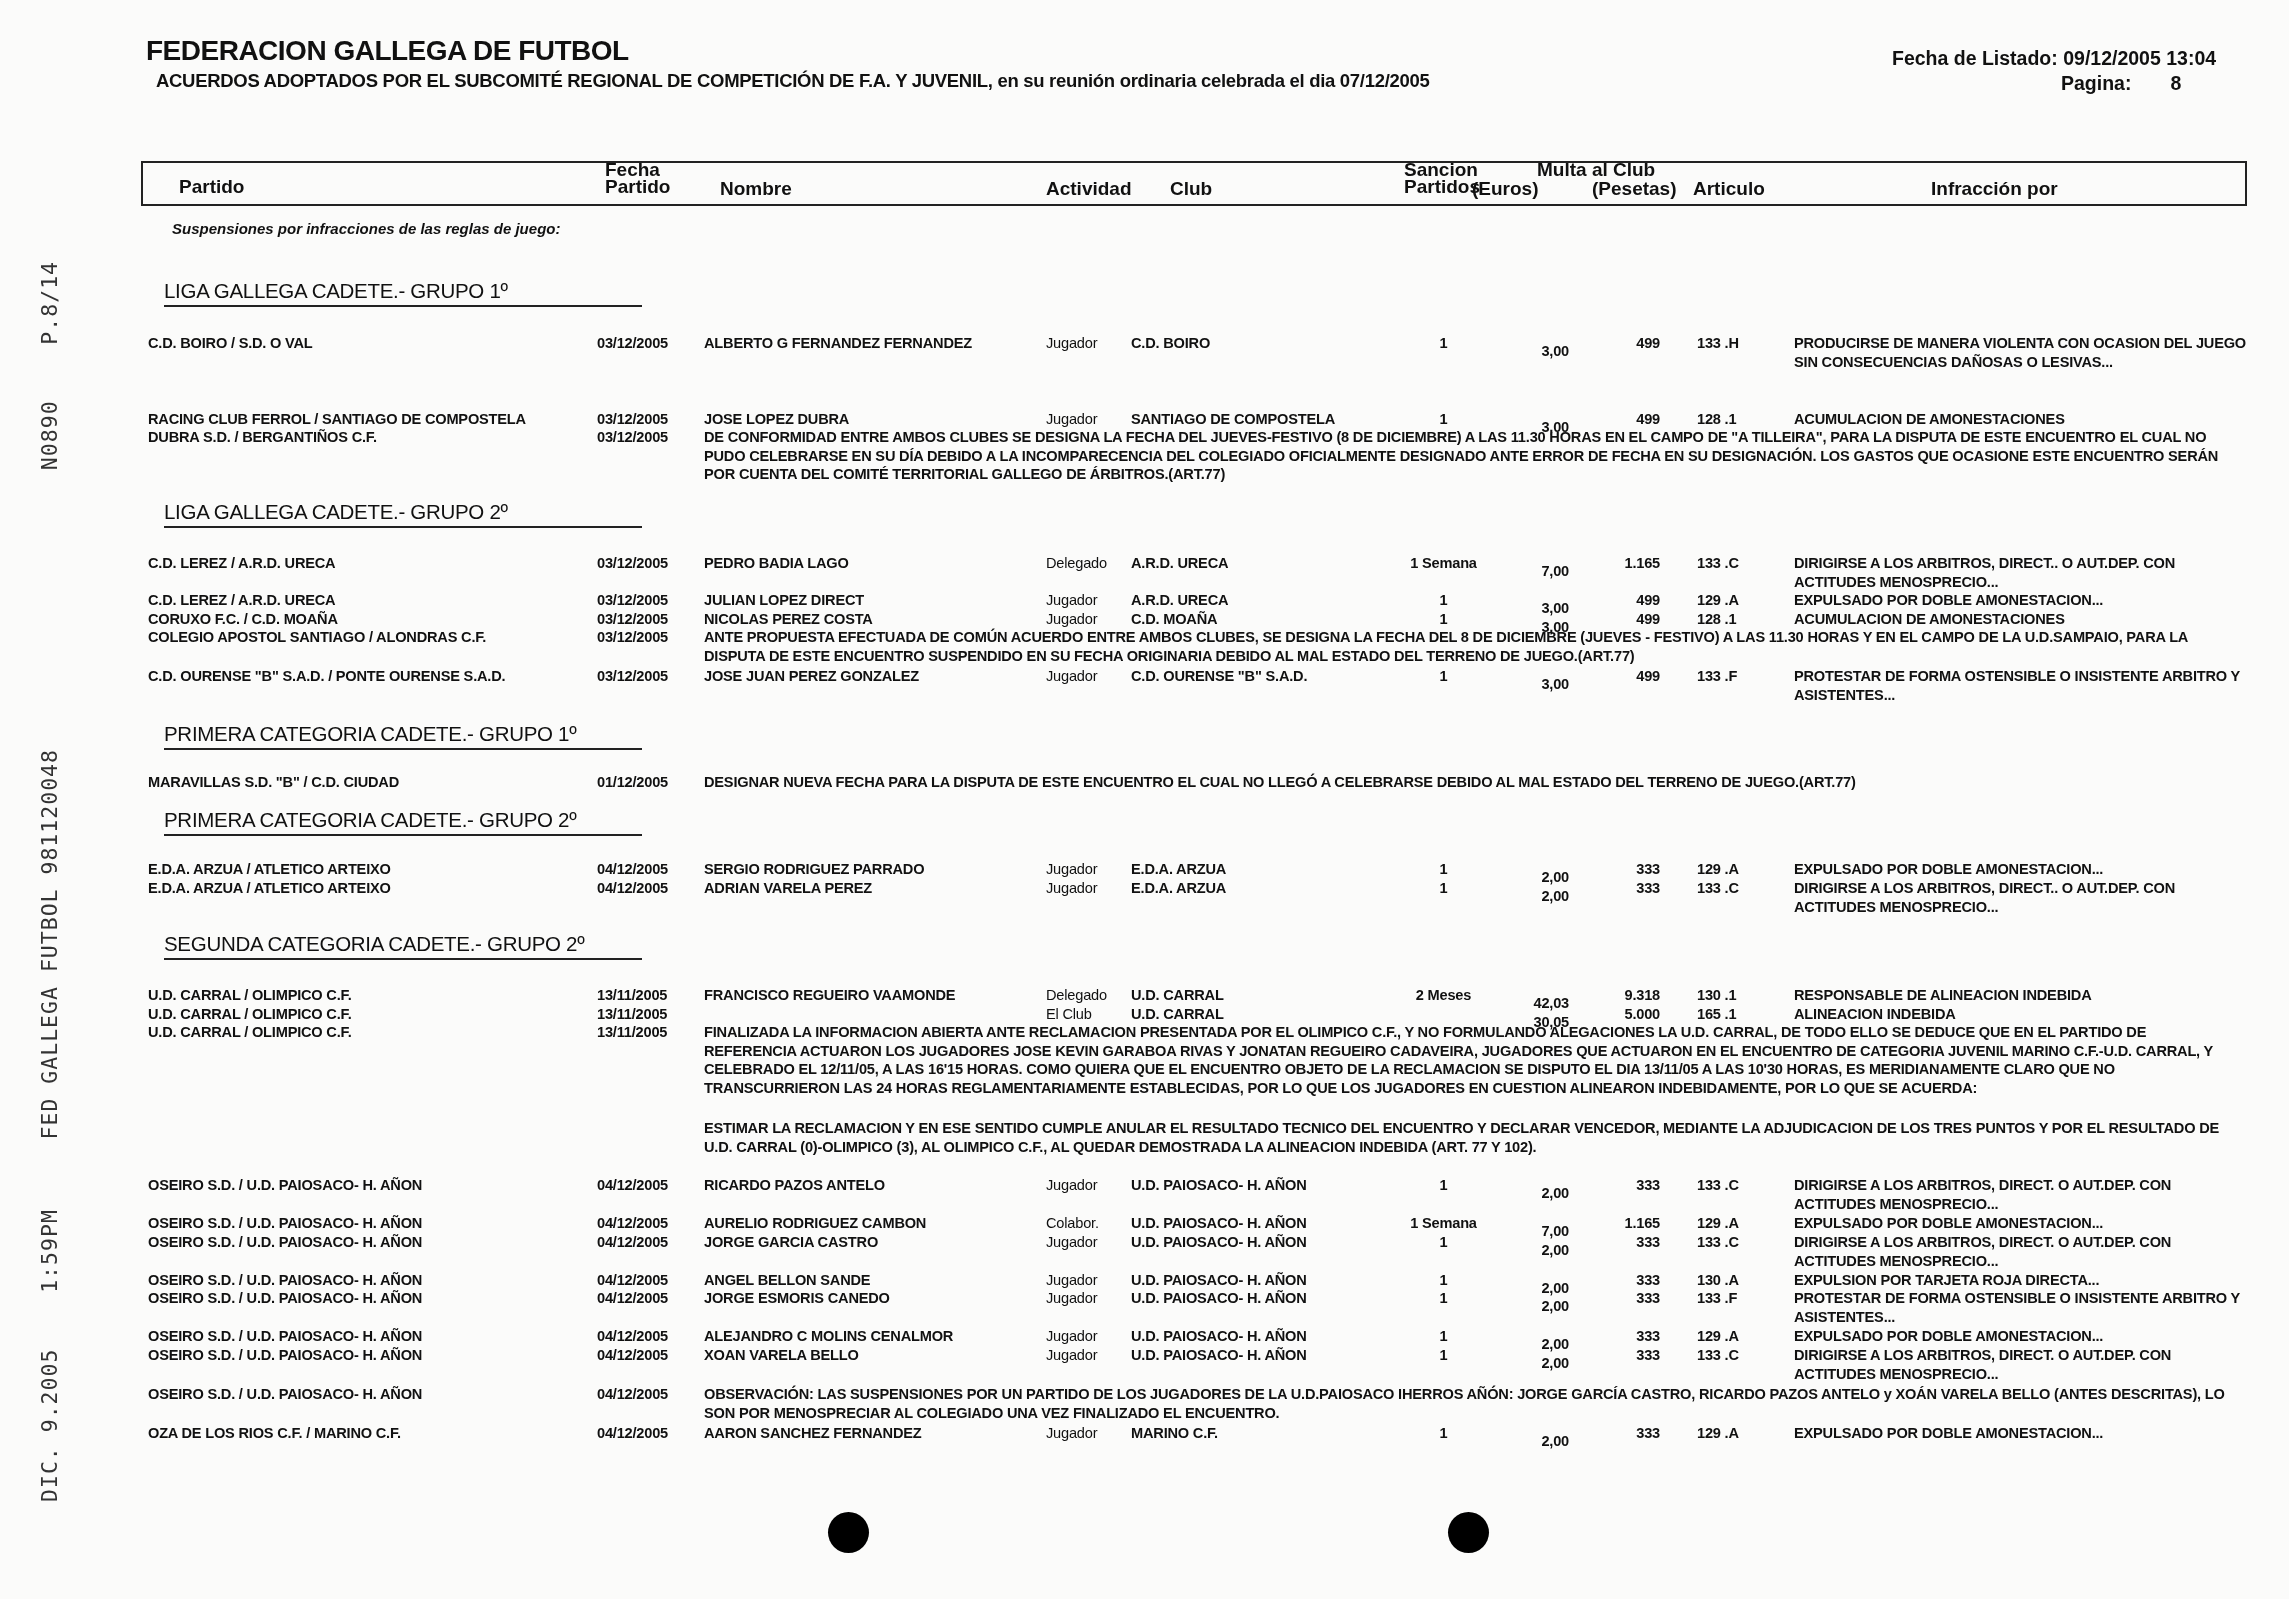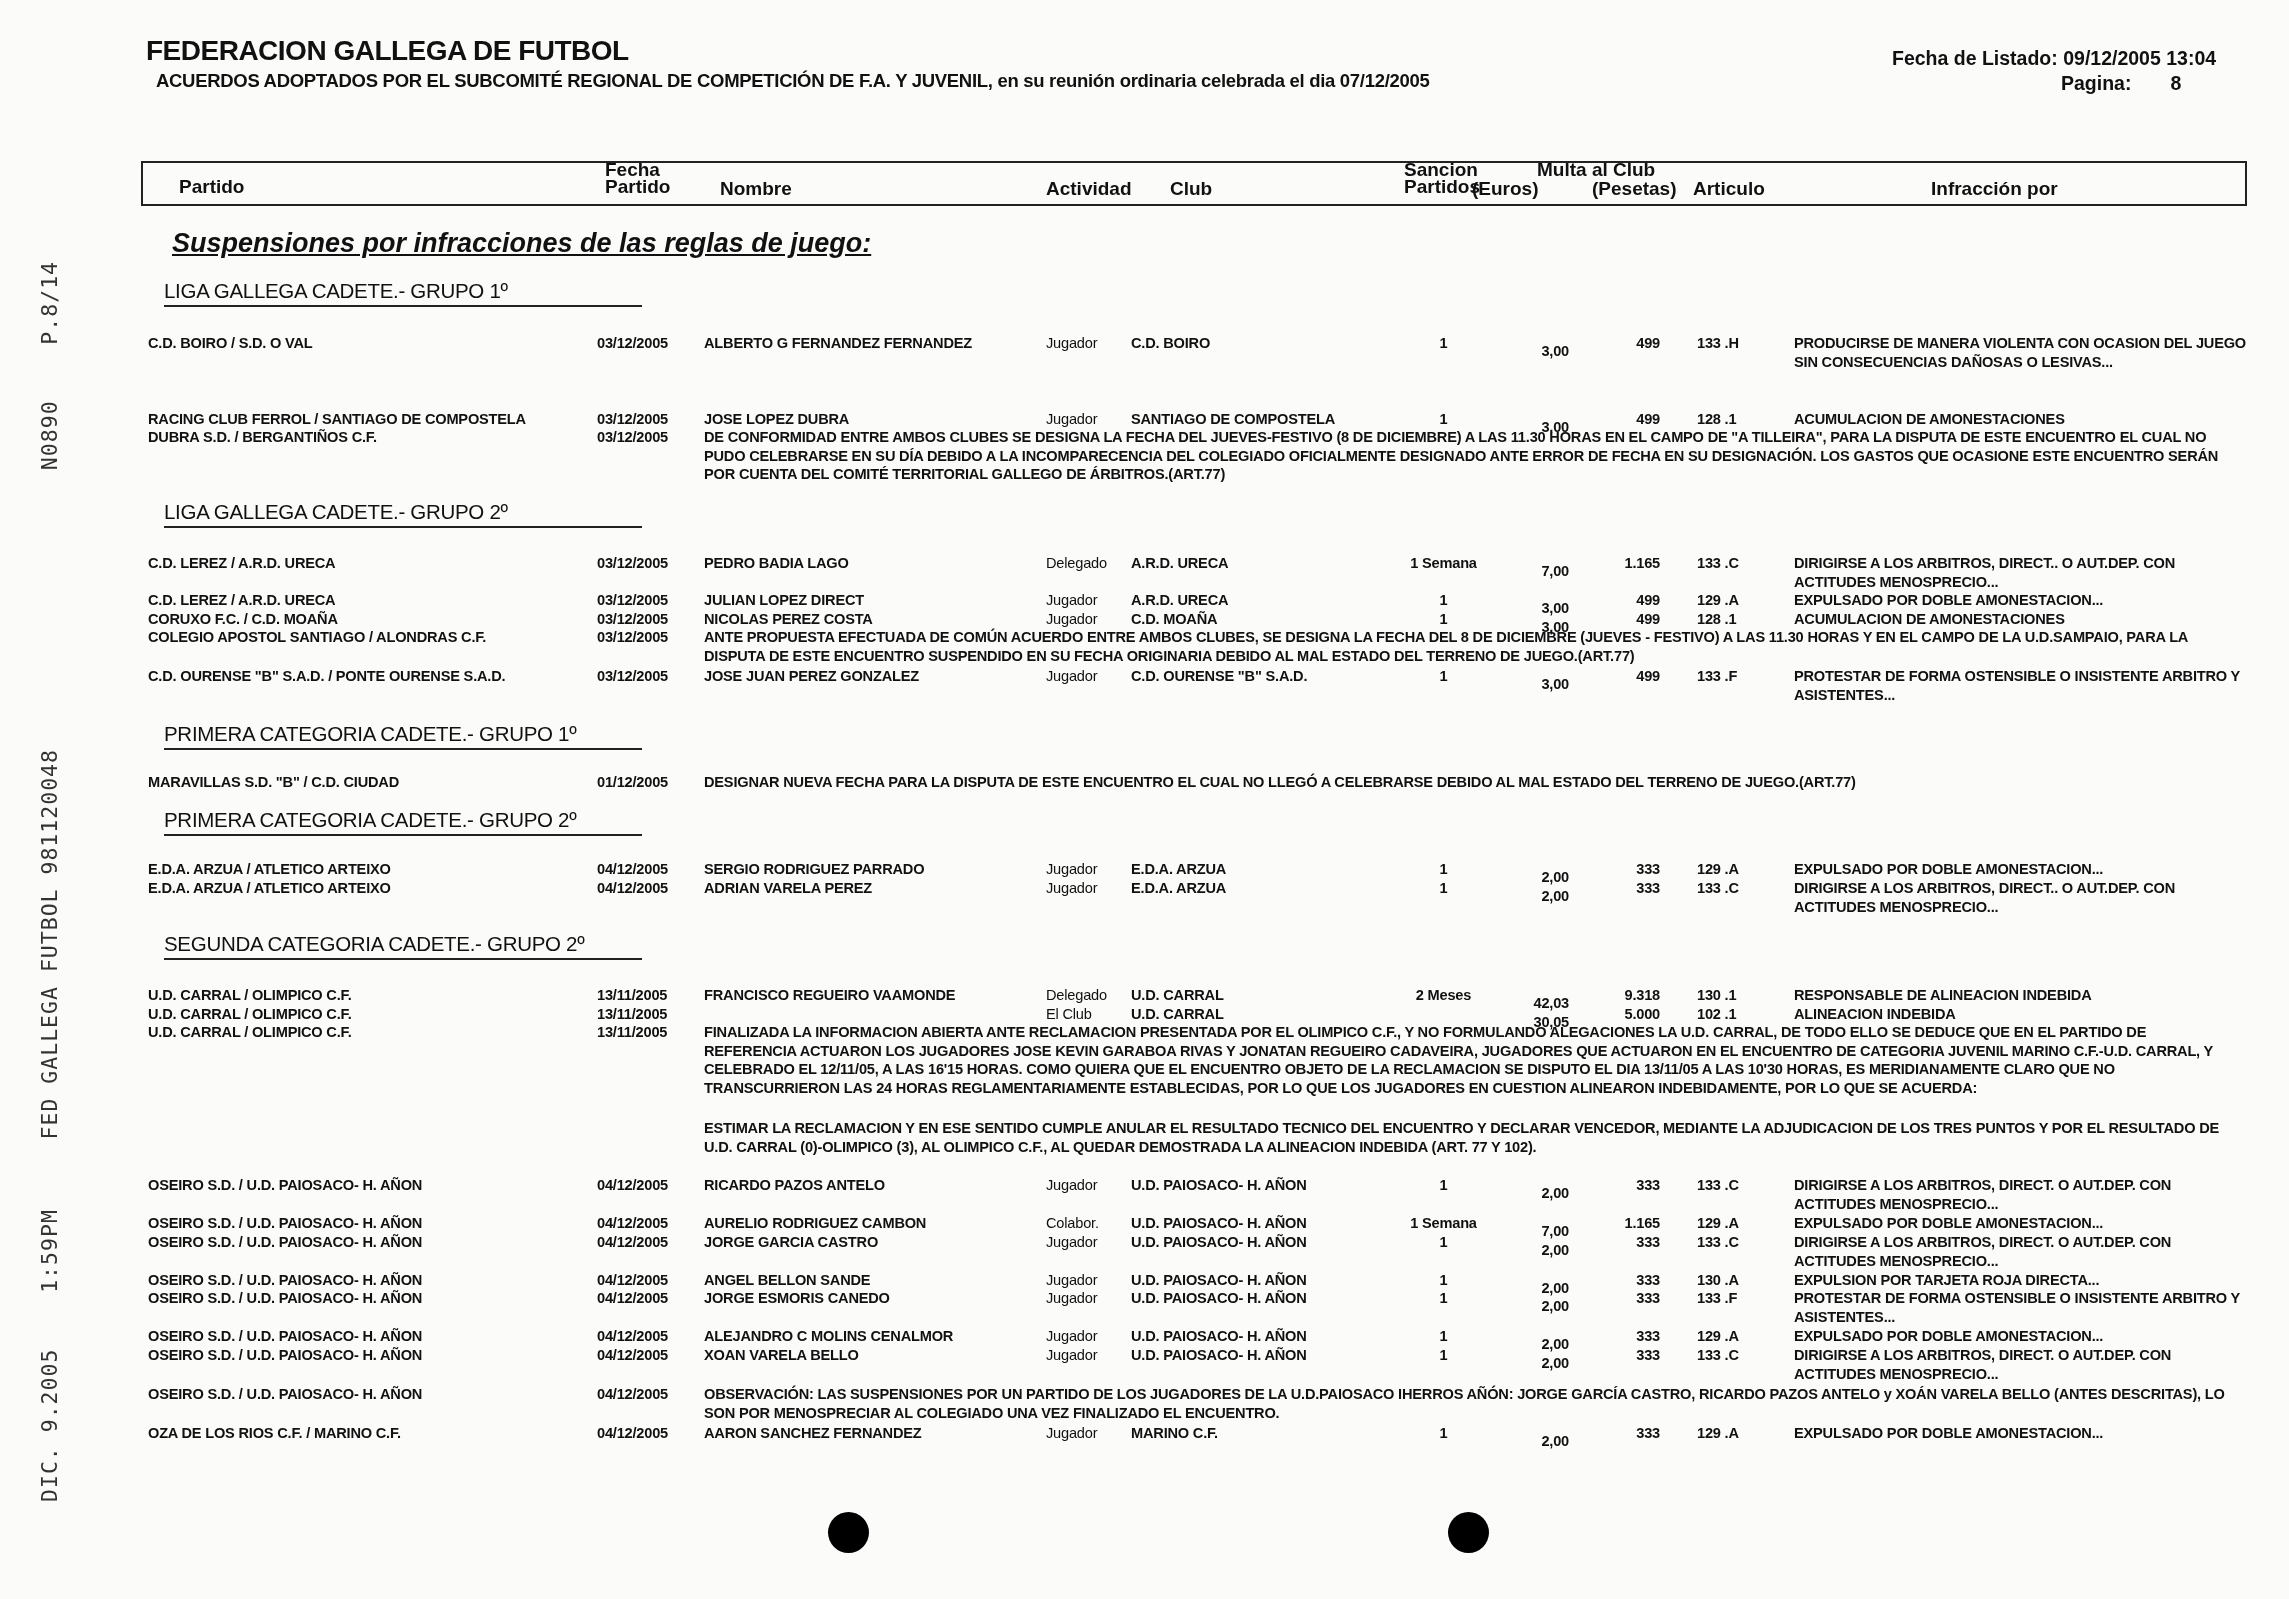--- a/index.html
+++ b/index.html
@@ -22,21 +22,21 @@
   .meta2 { left:2061px; top:72px; font-size:19.5px; font-weight:bold; }
   .meta2 .num { margin-left:39px; }
 
   .hdrbox {
     position:absolute; left:141px; top:161px; width:2102px; height:41px;
     border-top:2.9px solid #222; border-bottom:2.9px solid #222;
     border-left:2px solid #222; border-right:2px solid #222;
   }
   .hcell { position:absolute; font-size:19px; font-weight:bold; line-height:15.6px; text-align:left; white-space:nowrap; }
 
-  .sechead { left:172px; top:228px; font-size:27px; font-weight:bold; font-style:italic; text-decoration:underline; }
+  .sechead { left:172px; top:220px; font-size:15px; font-weight:bold; font-style:italic; }
   .group {
     position:absolute; left:164px; font-size:20.5px; font-weight:normal;
     border-bottom:2px solid #222; width:478px; padding-bottom:2px; white-space:nowrap;
     letter-spacing:-0.3px;
   }
   .row { position:absolute; left:0; width:2290px; font-size:14.6px; font-weight:bold; line-height:18.5px; letter-spacing:-0.2px; }
   .row span { position:absolute; white-space:nowrap; }
   .c-partido { left:148px; }
   .c-fecha { left:597px; }
   .c-nombre { left:704px; }
@@ -212,21 +212,21 @@
 </div>
 <div class="row" style="top:1005px">
   <span class="c-partido">U.D. CARRAL / OLIMPICO C.F.</span>
   <span class="c-fecha">13/11/2005</span>
   <span class="c-nombre"></span>
   <span class="c-act">El Club</span>
   <span class="c-club">U.D. CARRAL</span>
   <span class="c-sanc"></span>
   <span class="c-euros">30,05</span>
   <span class="c-pesetas">5.000</span>
-  <span class="c-art">102 .1</span>
+  <span class="c-art">165 .1</span>
   <span class="c-inf">ALINEACION INDEBIDA</span>
 </div>
 <div class="row" style="top:1023px">
   <span class="c-partido">U.D. CARRAL / OLIMPICO C.F.</span>
   <span class="c-fecha">13/11/2005</span>
   <span class="c-note">   FINALIZADA LA INFORMACION ABIERTA ANTE RECLAMACION PRESENTADA POR EL OLIMPICO C.F., Y NO FORMULANDO ALEGACIONES LA U.D. CARRAL, DE TODO ELLO SE DEDUCE QUE EN EL PARTIDO DE REFERENCIA ACTUARON LOS JUGADORES JOSE KEVIN GARABOA RIVAS Y JONATAN REGUEIRO CADAVEIRA, JUGADORES QUE ACTUARON EN EL ENCUENTRO DE CATEGORIA JUVENIL MARINO C.F.-U.D. CARRAL, Y CELEBRADO EL 12/11/05, A LAS 16'15 HORAS. COMO QUIERA QUE EL ENCUENTRO OBJETO DE LA RECLAMACION SE DISPUTO EL DIA 13/11/05 A LAS 10'30 HORAS, ES MERIDIANAMENTE CLARO QUE NO TRANSCURRIERON LAS 24 HORAS REGLAMENTARIAMENTE ESTABLECIDAS, POR LO QUE LOS JUGADORES EN CUESTION ALINEARON INDEBIDAMENTE, POR LO QUE SE ACUERDA:</span>
 </div>
 <div class="row" style="top:1119px">
   <span class="c-note">   ESTIMAR LA RECLAMACION Y EN ESE SENTIDO CUMPLE ANULAR EL RESULTADO TECNICO DEL ENCUENTRO Y DECLARAR VENCEDOR, MEDIANTE LA ADJUDICACION DE LOS TRES PUNTOS Y POR EL RESULTADO DE U.D. CARRAL (0)-OLIMPICO (3), AL OLIMPICO C.F., AL QUEDAR DEMOSTRADA LA ALINEACION INDEBIDA (ART. 77 Y 102).</span>
 </div>

